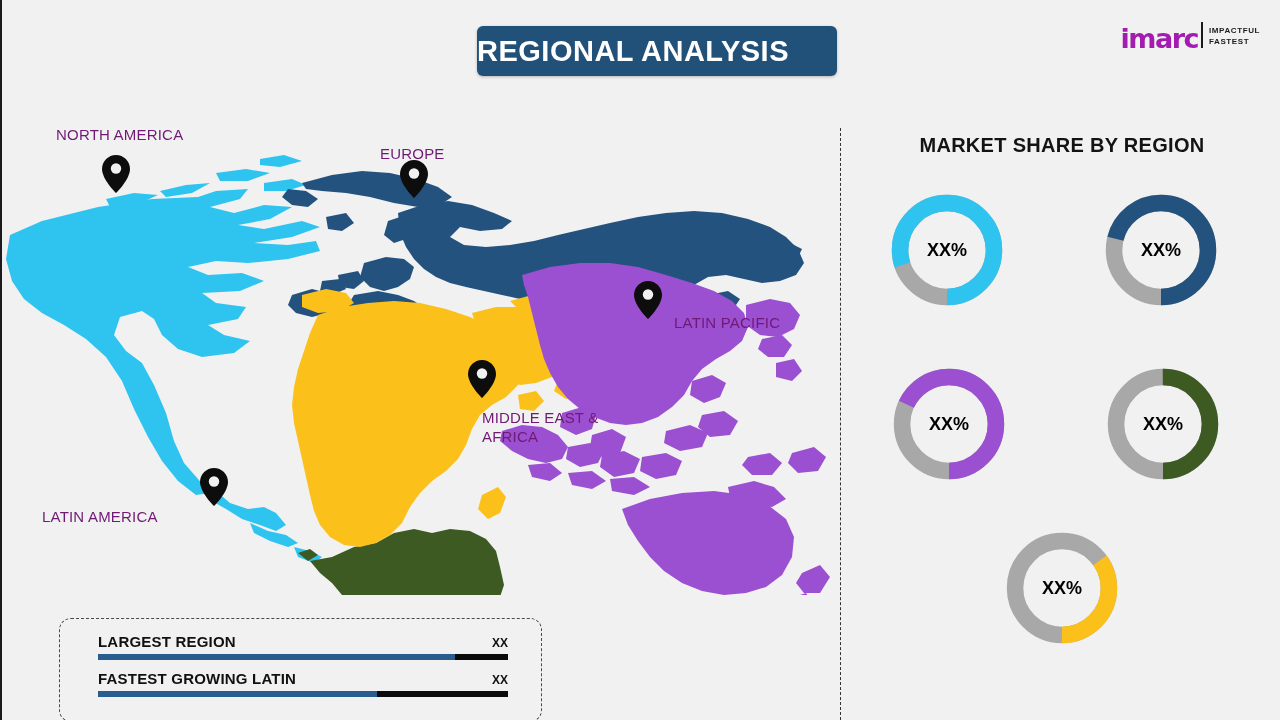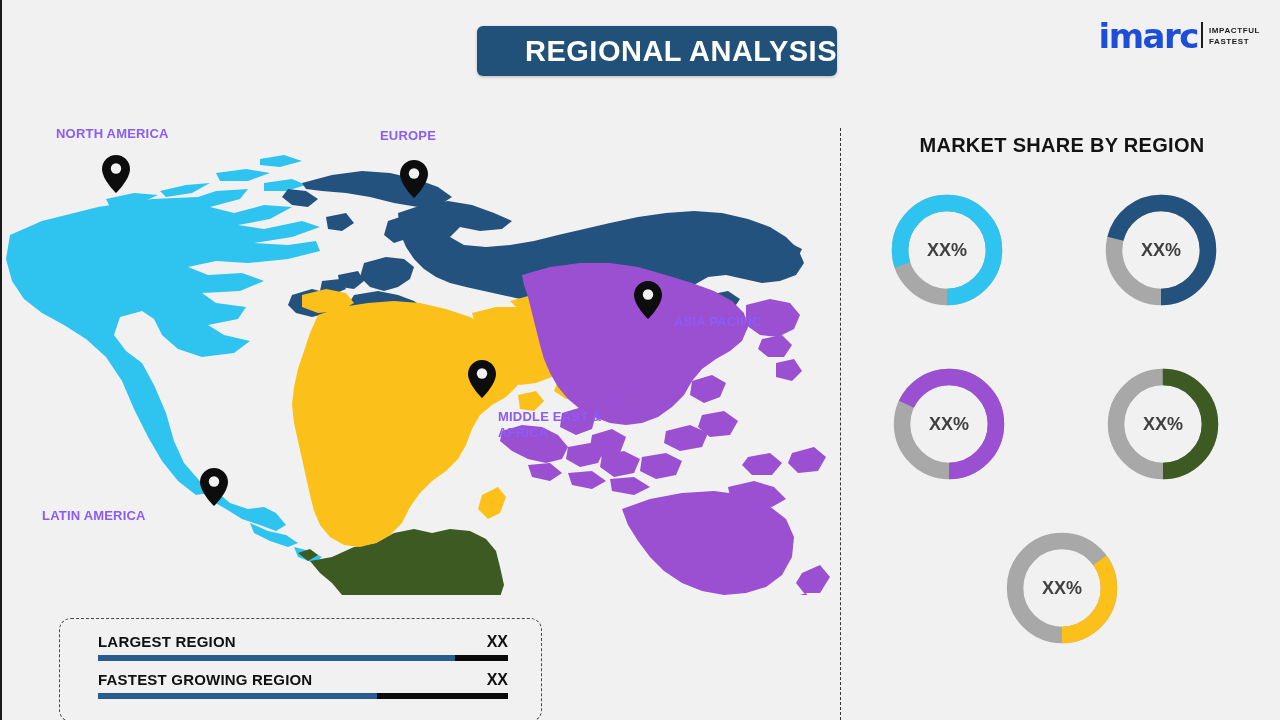--- a/index.html
+++ b/index.html
@@ -11,88 +11,87 @@
     overflow:hidden;
     border-left:2px solid #1b1b1b;
   }
 
   
   #header-bar {
     position:absolute; left:475px; top:26px;
     width:360px; height:50px;
     background:#215078;
     border-radius:6px;
-    display:flex; align-items:center; justify-content:flex-end;
+    display:flex; align-items:center; justify-content:flex-start;
     box-shadow:0 1px 3px rgba(0,0,0,.25);
-    padding-left:42px;
   }
   #page-title {
     color:#ffffff;
     font-size:29px;
     font-weight:bold;
     letter-spacing:.5px;
     white-space:nowrap;
   }
 
   
   #logo { position:absolute; right:20px; top:22px; display:flex; align-items:flex-end; }
   #logo-word {
-    color:#1d4ed8; font-size:34px; font-weight:bold;
+    color:#a21caf; font-size:27px; font-weight:bold;
     letter-spacing:-1.5px; line-height:.85;
     font-family:"DejaVu Sans", sans-serif;
   }
   #logo-rule { width:2px; height:26px; background:#1b1b1b; margin:0 6px 3px 3px; }
   #logo-tag { display:flex; flex-direction:column; margin-bottom:3px; }
   #logo-tag span { color:#1b1b1b; font-size:8px; font-weight:bold; letter-spacing:.6px; line-height:1.35; }
 
   
   #divider {
     position:absolute; left:838px; top:128px;
     width:0; height:592px;
     border-left:1px dashed #333;
   }
 
   
   #map-wrap { position:absolute; left:0; top:95px; width:830px; height:500px; }
   #map-svg { width:100%; height:100%; display:block; }
 
   
   .map-label {
-    position:absolute; color:#8b5cf6; font-size:13px;
-    font-weight:bold; letter-spacing:.2px; line-height:1.25;
+    position:absolute; color:#701a75; font-size:15px;
+    font-weight:normal; letter-spacing:.2px; line-height:1.25;
     white-space:pre-line;
   }
   .pin { position:absolute; width:28px; height:38px; }
 
   
   #legend-card {
     position:absolute; left:57px; top:618px;
     width:483px; height:104px;
     border:1.5px dashed #4a4a4a;
     border-radius:12px;
     padding:14px 33px 0 38px;
   }
   .legend-row { margin-bottom:10px; }
   .legend-head { display:flex; align-items:baseline; justify-content:space-between; }
   .legend-name { font-size:15px; font-weight:bold; color:#101010; letter-spacing:.2px; }
-  .legend-val  { font-size:16px; font-weight:bold; color:#101010; }
+  .legend-val  { font-size:12px; font-weight:bold; color:#101010; }
   .legend-bar  { height:6px; background:#0b0b0b; margin-top:4px; position:relative; }
   .legend-bar > i { display:block; height:100%; background:#2a5d8f; }
 
   
   #panel-title {
     position:absolute; left:880px; top:134px; width:360px;
     text-align:center; font-size:20px; font-weight:bold;
     color:#131313; letter-spacing:.3px;
   }
   .donut { position:absolute; width:124px; height:124px; }
   .donut svg { width:100%; height:100%; transform:rotate(-90deg); }
   .donut .dlabel {
     position:absolute; inset:0; display:flex; align-items:center; justify-content:center;
-    font-size:18px; font-weight:bold; color:#404040;
+    font-size:18px; font-weight:bold; color:#000000;
   }
 </style>
 </head>
 <body>
 
 <div id="header-bar">
   <div id="page-title">REGIONAL ANALYSIS</div>
 </div>
 
 <div id="logo">
@@ -180,23 +179,23 @@
       <path fill="#9b4fd1" d="M726 392 L752 386 L772 392 L784 404 L770 412 L748 410 L728 402 Z"></path>
       <path fill="#9b4fd1" d="M790 358 L812 352 L824 362 L816 376 L796 378 L786 368 Z"></path>
       <path fill="#9b4fd1" d="M746 362 L768 358 L780 368 L770 380 L750 380 L740 370 Z"></path>
       <path fill="#9b4fd1" d="M800 478 L818 470 L828 482 L818 498 L802 498 L794 488 Z"></path>
       <path fill="#9b4fd1" d="M786 504 L804 498 L812 510 L800 522 L786 518 Z"></path>
     </g>
   </svg>
 </div>
 
 <div class="map-label" style="left:54px; top:126px;">NORTH AMERICA</div>
-<div class="map-label" style="left:378px; top:128px;">EUROPE</div>
-<div class="map-label" style="left:672px; top:314px;">ASIA PACIFIC</div>
-<div class="map-label" style="left:480px; top:409px;margin-left:16px;">MIDDLE EAST &amp;
+<div class="map-label" style="left:378px; top:145px;">EUROPE</div>
+<div class="map-label" style="left:672px; top:314px;">LATIN PACIFIC</div>
+<div class="map-label" style="left:480px; top:409px;">MIDDLE EAST &amp;
 AFRICA</div>
 <div class="map-label" style="left:40px;  top:508px;">LATIN AMERICA</div>
 
 <div class="pin" style="left:100px; top:155px;">
   <svg viewBox="0 0 28 38">
       <path d="M14 0C6.3 0 0 6.3 0 14c0 10.5 14 24 14 24s14-13.5 14-24C28 6.3 21.7 0 14 0z" fill="#0d0d0d"></path>
       <circle cx="14" cy="13.5" r="5.2" fill="#f1f1f1"></circle>
     </svg>
 </div>
 <div class="pin" style="left:398px; top:160px;">
@@ -229,21 +228,21 @@
     <div class="legend-head">
       <span class="legend-name">LARGEST REGION</span>
       <span class="legend-val">XX</span>
     </div>
     <div class="legend-bar">
       <i style="width: 87%;"></i>
     </div>
   </div>
   <div class="legend-row">
     <div class="legend-head">
-      <span class="legend-name">FASTEST GROWING REGION</span>
+      <span class="legend-name">FASTEST GROWING LATIN</span>
       <span class="legend-val">XX</span>
     </div>
     <div class="legend-bar">
       <i style="width: 68%;"></i>
     </div>
   </div>
 </div>
 
 <div id="panel-title">MARKET SHARE BY REGION</div>
 

